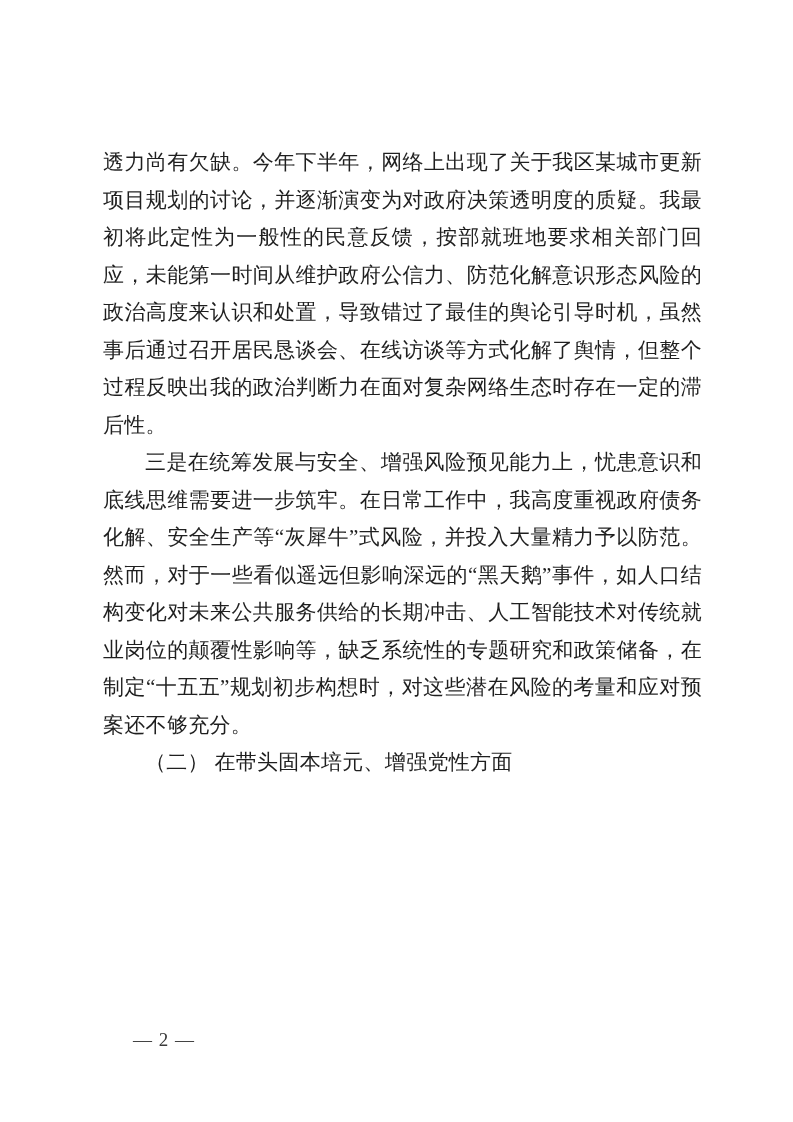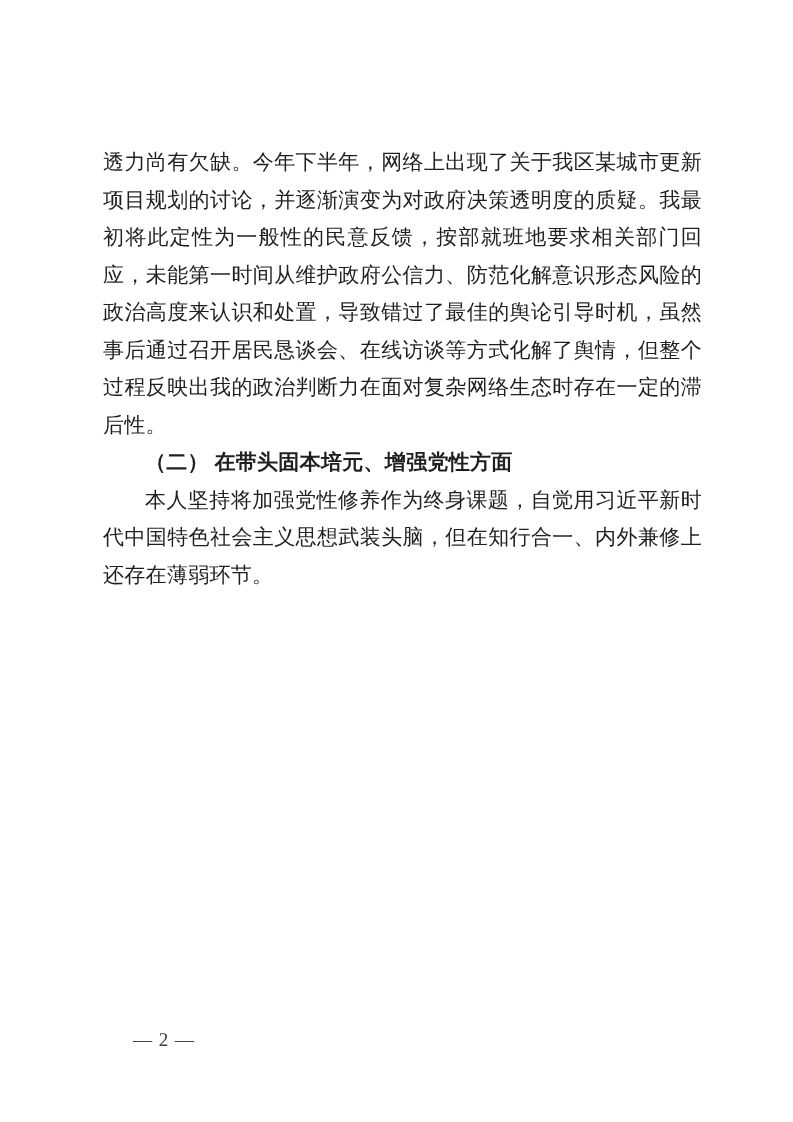--- a/index.html
+++ b/index.html
@@ -32,35 +32,35 @@
     padding: 0;
   }
   .para-indent {
     text-indent: 2em;
   }
   .para-flush {
     text-indent: 0;
   }
   .section-heading {
     text-indent: 2em;
-    font-weight: 700;
+    font-weight: 400;
   }
   .footer-pagenum {
     position: absolute;
     left: 133px;
     top: 1026px;
     font-size: 19px;
     line-height: 28px;
     color: #3a3a3a;
     letter-spacing: 1px;
   }
 </style>
 </head>
 <body>
 
 <div class="page">
   <div class="content">
     <p class="para-flush">透力尚有欠缺。今年下半年，网络上出现了关于我区某城市更新项目规划的讨论，并逐渐演变为对政府决策透明度的质疑。我最初将此定性为一般性的民意反馈，按部就班地要求相关部门回应，未能第一时间从维护政府公信力、防范化解意识形态风险的政治高度来认识和处置，导致错过了最佳的舆论引导时机，虽然事后通过召开居民恳谈会、在线访谈等方式化解了舆情，但整个过程反映出我的政治判断力在面对复杂网络生态时存在一定的滞后性。</p>
+    <p class="para-indent">三是在统筹发展与安全、增强风险预见能力上，忧患意识和底线思维需要进一步筑牢。在日常工作中，我高度重视政府债务化解、安全生产等“灰犀牛”式风险，并投入大量精力予以防范。然而，对于一些看似遥远但影响深远的“黑天鹅”事件，如人口结构变化对未来公共服务供给的长期冲击、人工智能技术对传统就业岗位的颠覆性影响等，缺乏系统性的专题研究和政策储备，在制定“十五五”规划初步构想时，对这些潜在风险的考量和应对预案还不够充分。</p>
     <p class="section-heading">（二） 在带头固本培元、增强党性方面</p>
-    <p class="para-indent">本人坚持将加强党性修养作为终身课题，自觉用习近平新时代中国特色社会主义思想武装头脑，但在知行合一、内外兼修上还存在薄弱环节。</p>
   </div>
   <div class="footer-pagenum">— 2 —</div>
 </div>
 
 </body></html>

